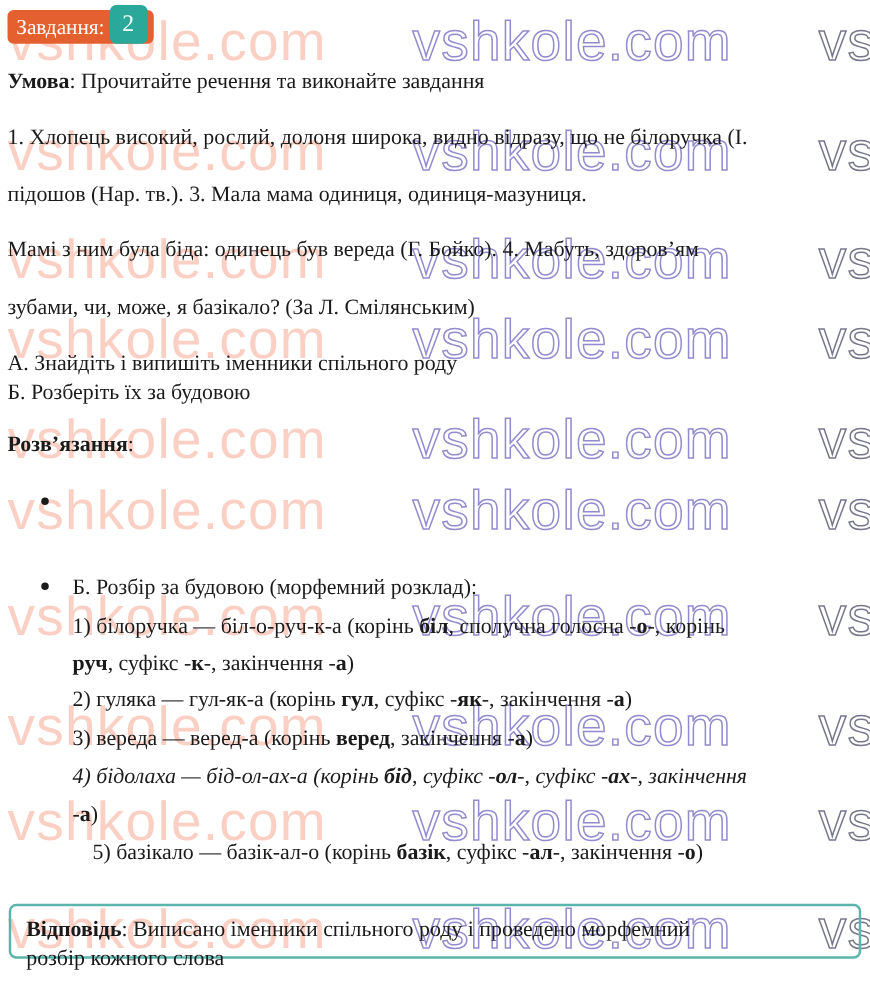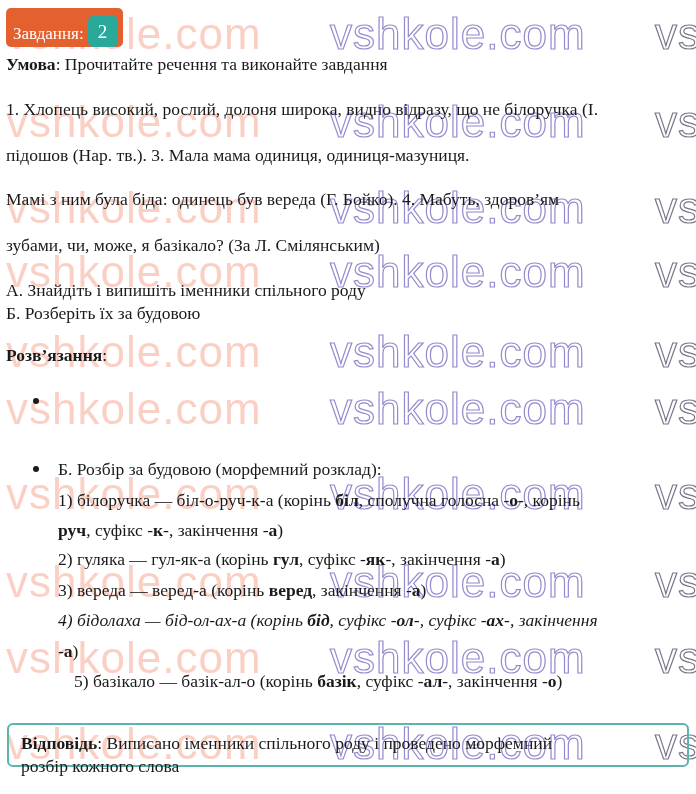--- a/index.html
+++ b/index.html
@@ -10,21 +10,21 @@
       font-size:17.5px;
     }
     .wm-layer { position:absolute; inset:0; pointer-events:none; z-index:0; }
     .wm { position:absolute; font-family:"Liberation Sans","DejaVu Sans",sans-serif; font-size:44px; line-height:1; letter-spacing:1px; }
     .wm.orange { color:rgba(242,110,70,0.32); }
     .wm.outline { color:transparent; -webkit-text-stroke:1.2px rgba(110,100,190,0.75); }
     .wm.outline2 { color:transparent; -webkit-text-stroke:1.2px rgba(60,60,90,0.7); }
 
     .content { position:absolute; inset:0; z-index:1; }
     .badge { position:absolute; left:6px; top:8px; height:27px; display:flex; align-items:center;
-      background:#e4612f; border-radius:5px; padding:12px 0 0 7px; }
+      background:#e4612f; border-radius:5px; padding:0 0 0 7px; }
     .badge-label { color:#fff; font-size:17px; line-height:27px; padding-right:4px; }
     .badge-num { background:#2aa89a; color:#fff; font-size:19px; width:30px; height:31px; margin-top:-4px;
       border-radius:5px; display:flex; align-items:center; justify-content:center; margin-right:5px; }
 
     .line { position:absolute; left:6px; white-space:nowrap; line-height:22px; }
     b { font-weight:bold; }
 
     .bullet { position:absolute; left:33px; width:6px; height:6px; border-radius:50%; background:#1a1a1a; }
 
     .answer-box { position:absolute; left:7px; top:723px; width:682px; height:44px; border:2.5px solid #5ab5ac;

